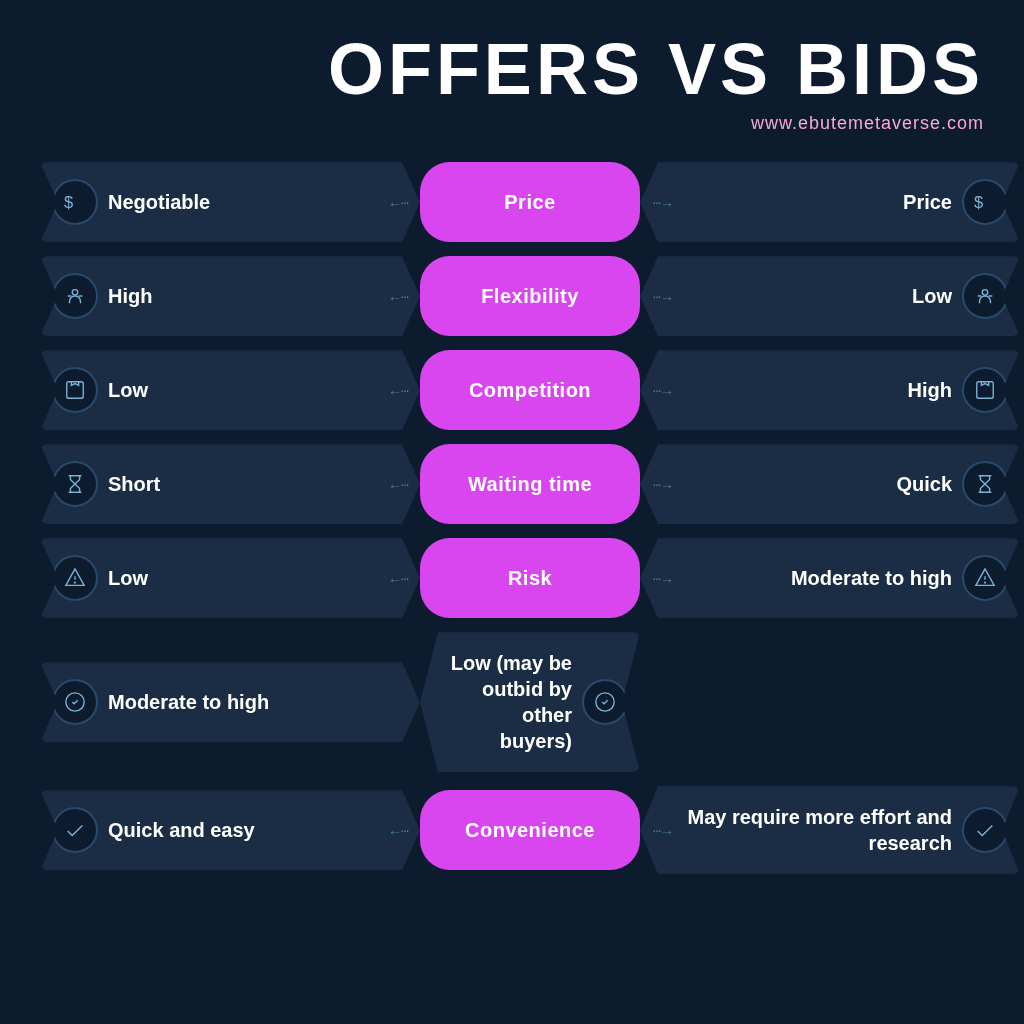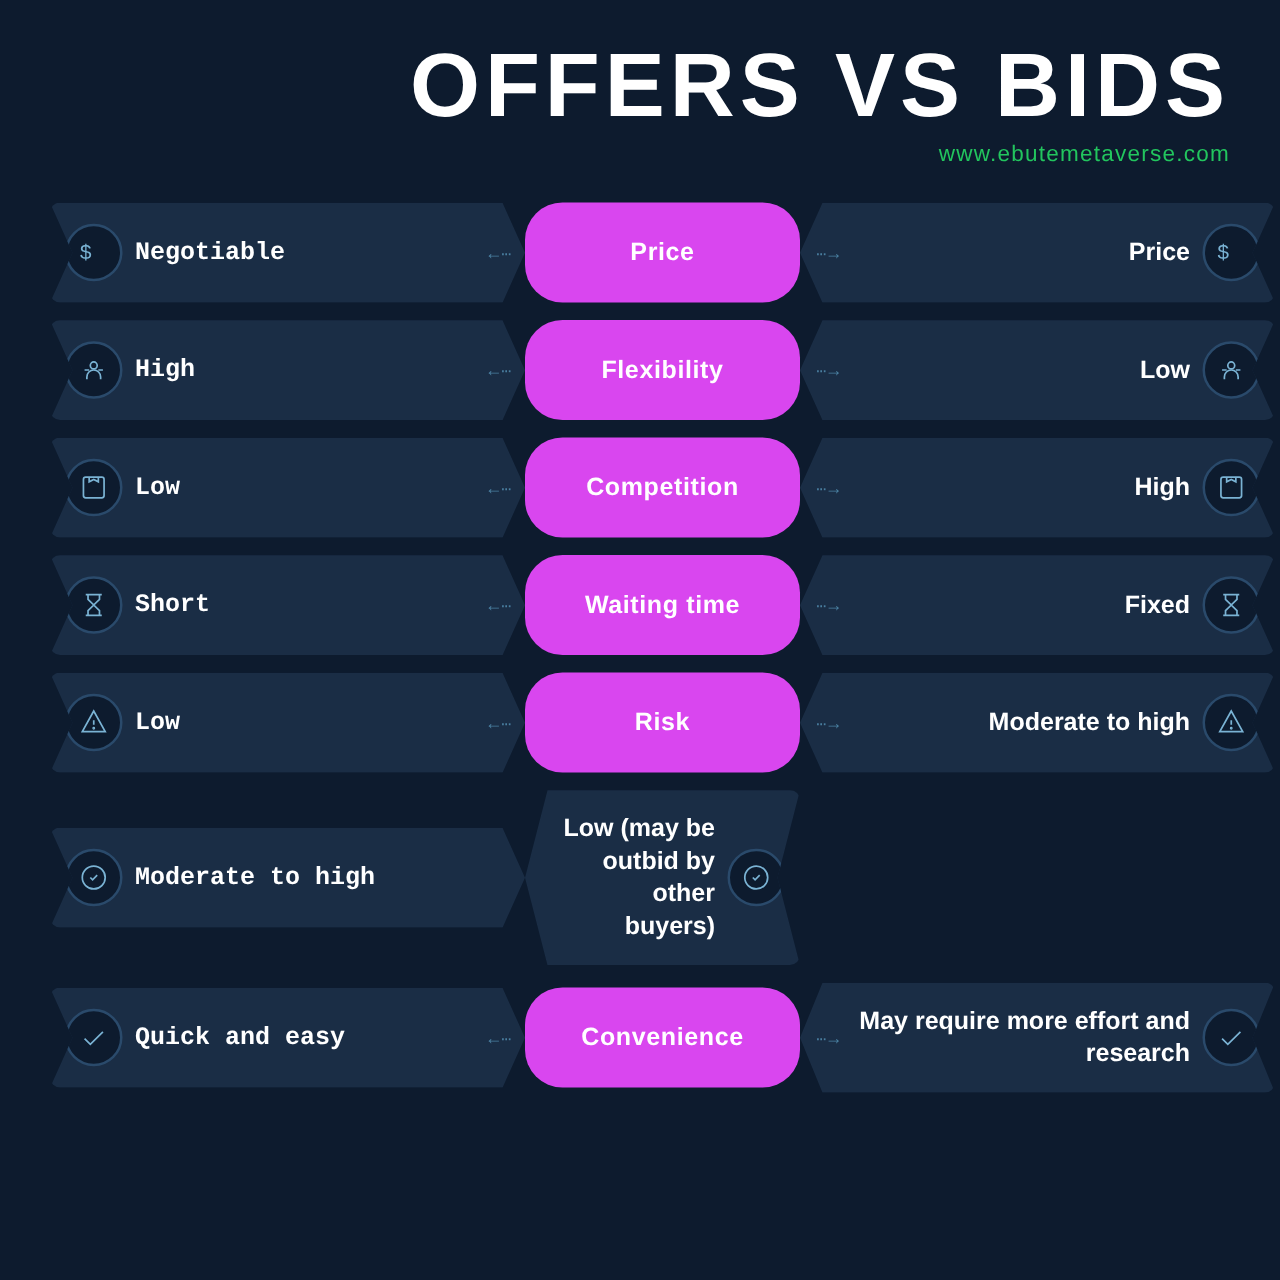--- a/index.html
+++ b/index.html
@@ -30,21 +30,21 @@
       color: #ffffff;
       text-align: center;
       letter-spacing: 4px;
       text-transform: uppercase;
       line-height: 1.1;
       margin-bottom: 4px;
     }
 
     .subtitle {
       font-size: 18px;
-      color: #22c55e;
+      color: #f9a8d4;
       text-align: center;
       margin-bottom: 28px;
       letter-spacing: 1px;
     }
 
     
     .rows-container {
       width: 100%;
       display: flex;
       flex-direction: column;
@@ -85,21 +85,20 @@
       font-size: 20px;
       color: #7ab3d4;
       flex-shrink: 0;
     }
 
     .cell-left .value-text {
       font-size: 20px;
       font-weight: 700;
       color: #ffffff;
       margin-left: 8px;
-      font-family: Liberation Mono, monospace;
     }
 
     
     .cell-center {
       background-color: #d946ef;
       border-radius: 30px;
       display: flex;
       align-items: center;
       justify-content: center;
       padding: 18px 20px;
@@ -256,21 +255,21 @@
             <svg viewBox="0 0 24 24" width="22" height="22" fill="none" stroke="#7ab3d4" stroke-width="1.5">
               <path d="M5 3h14M5 21h14M7 3v4l5 5-5 5v4M17 3v4l-5 5 5 5v4"></path>
             </svg>
           </div>
         <span class="value-text">Short</span>
       </div>
       <div class="cell-center">
         <span class="label-text">Waiting time</span>
       </div>
       <div class="cell-right">
-        <span class="value-text">Fixed</span>
+        <span class="value-text">Quick</span>
         <div class="icon-circle">
             <svg viewBox="0 0 24 24" width="22" height="22" fill="none" stroke="#7ab3d4" stroke-width="1.5">
               <path d="M5 3h14M5 21h14M7 3v4l5 5-5 5v4M17 3v4l-5 5 5 5v4"></path>
             </svg>
           </div>
       </div>
     </div>
       <div class="comparison-row">
       <div class="cell-left">
         <div class="icon-circle">

